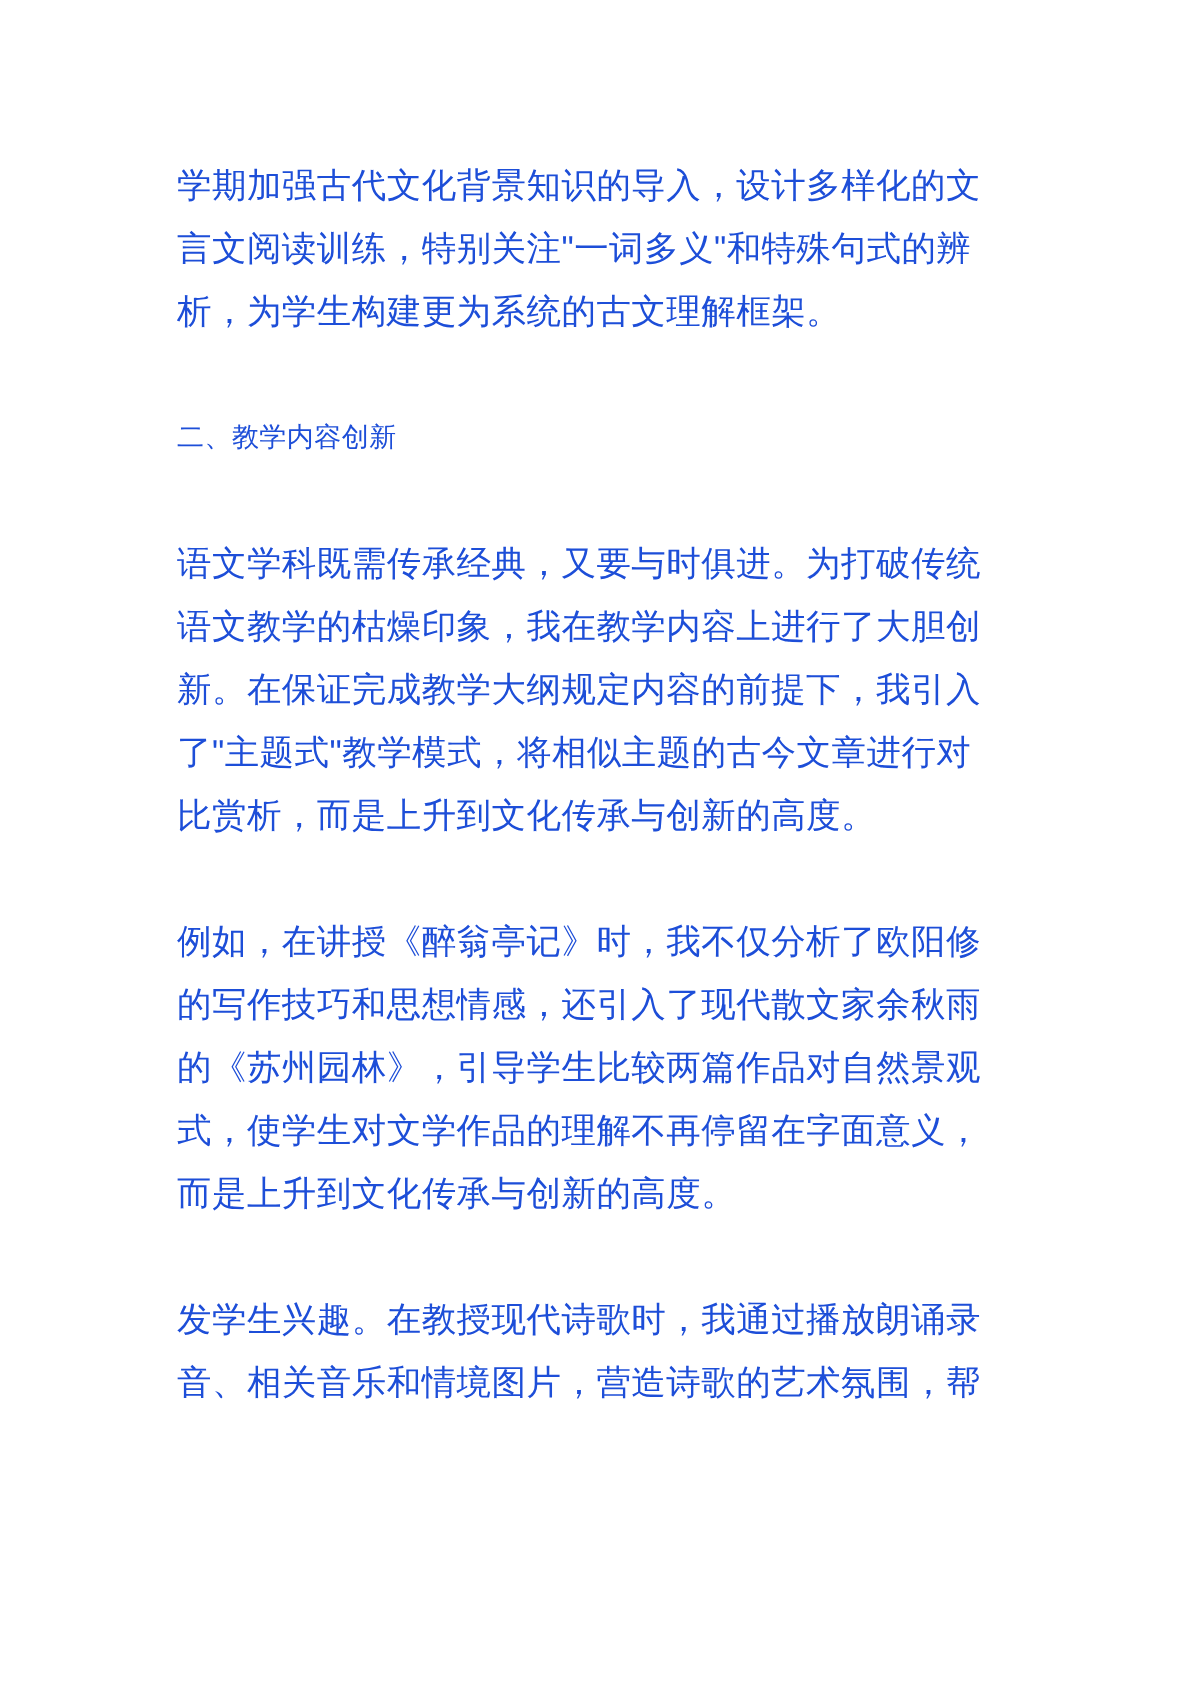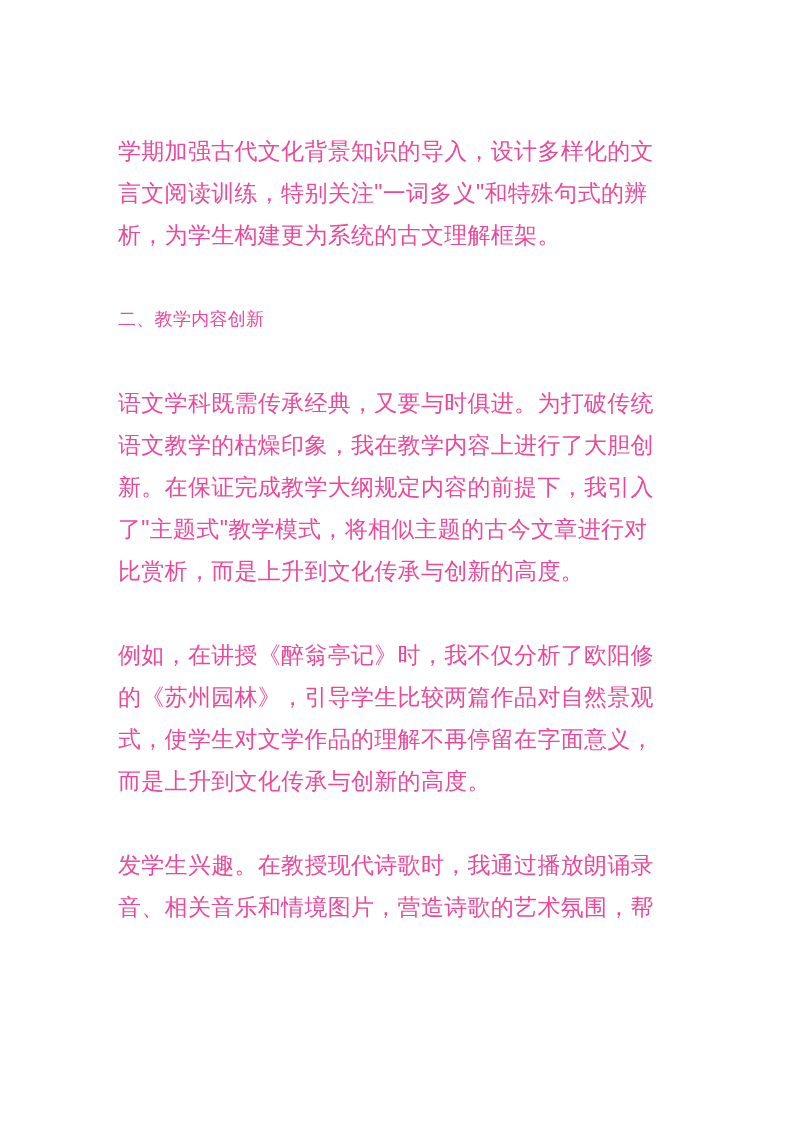--- a/index.html
+++ b/index.html
@@ -12,26 +12,25 @@
     width: 793px;
     height: 1122px;
     background: #ffffff;
     overflow: hidden;
   }
   .content {
     position: absolute;
     left: 118px;
     top: 102px;
     width: 565px;
-    color: #ec4899;
+    color: #1d4ed8;
     font-family: "Liberation Sans", "DejaVu Sans", sans-serif;
     font-size: 23px;
     font-weight: 400;
     letter-spacing: 0.3px;
-    margin-top: 28px;
   }
   .para {
     margin: 0 0 42px 0;
     padding: 0;
   }
   .heading {
     margin: 0 0 42px 0;
     padding: 0;
     font-size: 18px;
     font-weight: 400;
@@ -61,20 +60,21 @@
     <div class="para">
       <div class="line">语文学科既需传承经典，又要与时俱进。为打破传统</div>
       <div class="line">语文教学的枯燥印象，我在教学内容上进行了大胆创</div>
       <div class="line">新。在保证完成教学大纲规定内容的前提下，我引入</div>
       <div class="line">了"主题式"教学模式，将相似主题的古今文章进行对</div>
       <div class="line">比赏析，而是上升到文化传承与创新的高度。</div>
     </div>
 
     <div class="para">
       <div class="line">例如，在讲授《醉翁亭记》时，我不仅分析了欧阳修</div>
+      <div class="line">的写作技巧和思想情感，还引入了现代散文家余秋雨</div>
       <div class="line">的《苏州园林》，引导学生比较两篇作品对自然景观</div>
       <div class="line">式，使学生对文学作品的理解不再停留在字面意义，</div>
       <div class="line">而是上升到文化传承与创新的高度。</div>
     </div>
 
     <div class="para">
       <div class="line">发学生兴趣。在教授现代诗歌时，我通过播放朗诵录</div>
       <div class="line">音、相关音乐和情境图片，营造诗歌的艺术氛围，帮</div>
     </div>
 

